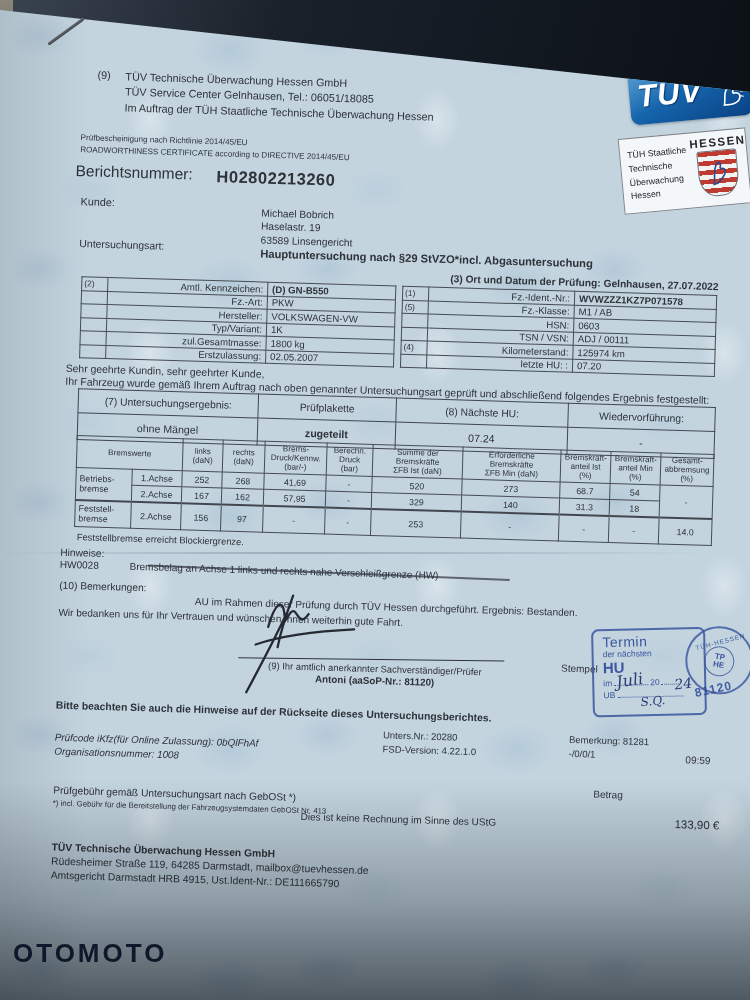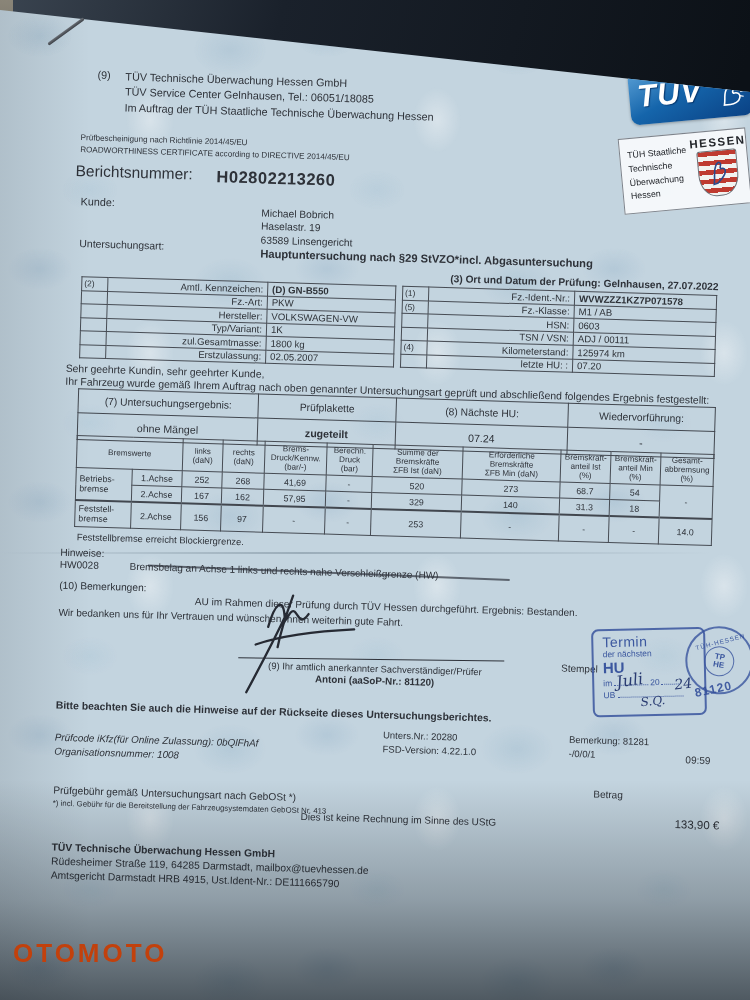--- a/index.html
+++ b/index.html
@@ -33,21 +33,21 @@
   .shade{
     position:absolute;inset:0;pointer-events:none;
     background:
       linear-gradient(to bottom, rgba(8,14,20,0) 78%, rgba(8,14,20,0.28) 90%, rgba(8,14,20,0.62) 100%),
       linear-gradient(to right, rgba(8,14,20,0.10), rgba(8,14,20,0) 12%);
   }
   .crease{position:absolute;left:0;top:552px;width:750px;height:2px;
     background:linear-gradient(to right, rgba(80,100,115,0), rgba(80,100,115,0.35) 40%, rgba(80,100,115,0) 95%);}
   .content{position:absolute;left:0;top:0;width:750px;height:1000px;color:#2e3239;transform:rotate(1.7deg);}
   .staple{position:absolute;left:44px;top:30px;width:44px;height:3px;background:linear-gradient(#6a6f76,#3c4046);transform:rotate(-36deg);border-radius:2px;}
-  .watermark{position:absolute;left:13px;top:938px;color:#c2410c;font-size:26px;font-weight:bold;letter-spacing:3px;z-index:9;}
+  .watermark{position:absolute;left:13px;top:938px;color:#0f172a;font-size:26px;font-weight:bold;letter-spacing:3px;z-index:9;}
 
   
   table{border-collapse:collapse;table-layout:fixed;}
   table.veh{font-size:9.6px;color:#2e3238;}
   table.veh td{border:1px solid #474c54;padding:0 4px;height:12.5px;overflow:hidden;white-space:nowrap;}
   table.veh td.mk{font-size:8.4px;padding:0 2px;}
   table.veh td.lb{text-align:right;}
   table.res{font-size:10.3px;width:637px;}
   table.res td{border:1.4px solid #42474f;height:21px;text-align:center;overflow:hidden;}
   table.res td.v{height:24px;font-size:10.6px;}

